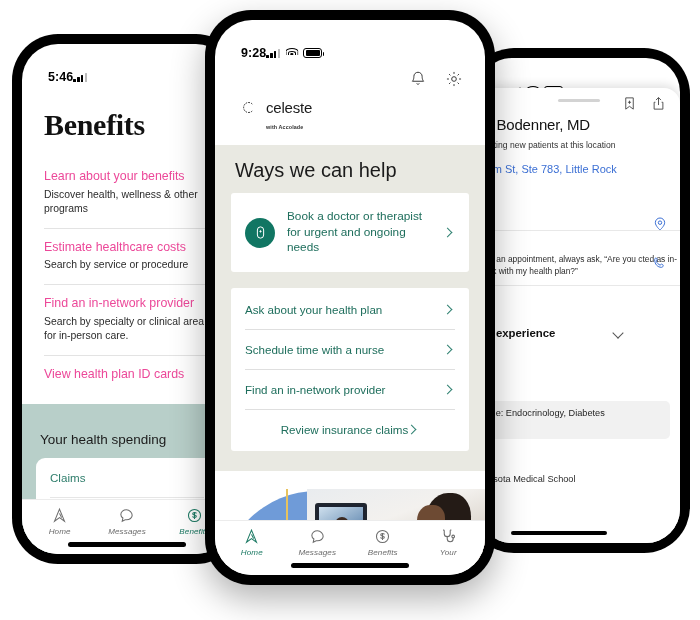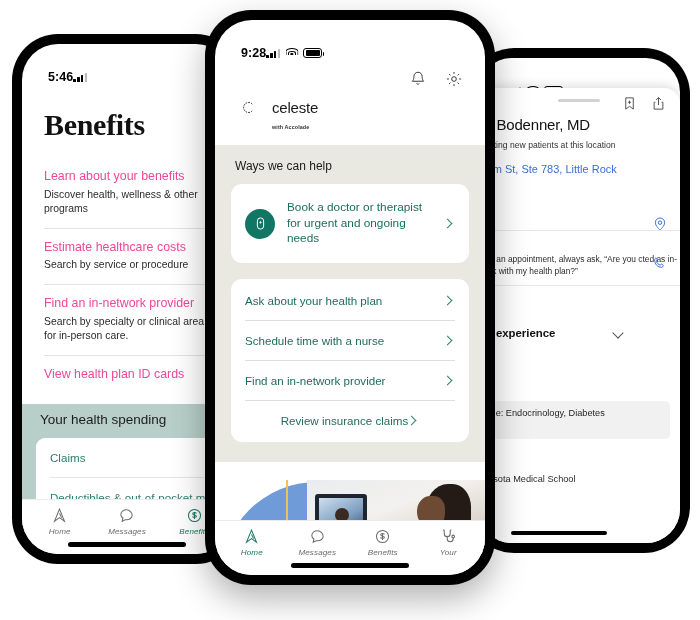--- a/index.html
+++ b/index.html
@@ -42,47 +42,47 @@
   
   #phone-left { left: 12px; top: 34px; width: 230px; height: 530px; z-index: 1; }
   #phone-left .screen { border-radius: 36px; }
   .benefits-title { font-family:"Liberation Serif", serif; font-size: 30px; font-weight: bold;
                     color:#111; padding: 22px 22px 16px 22px; letter-spacing:-.3px; }
   .ben-list { padding: 0 22px; }
   .ben-row { padding: 11px 0 12px 0; border-bottom: 1px solid #e3e3e3; }
   .ben-row:last-child { border-bottom: none; }
   .ben-link { color:#ec4899; font-size: 12.4px; line-height: 1.25; }
   .ben-sub { color:#2b2b2b; font-size: 10.4px; line-height:1.35; margin-top: 3px; }
-  .spend-block { background:#b8cfc9; margin-top: 10px; padding: 8px 14px 16px 14px; }
+  .spend-block { background:#b8cfc9; margin-top: 10px; padding: 28px 14px 16px 14px; }
   .spend-head { font-size:13.5px; color:#1b1b1b; margin: 0 0 11px 4px; }
   .spend-card { background:#fff; border-radius: 9px; padding: 0 14px; }
   .spend-item { color:#2e7d6b; font-size: 11.6px; padding: 13px 0; border-bottom:1px solid #e6e6e6; white-space:nowrap; }
   .spend-item:last-child { border-bottom:none; }
   .prog-head { font-size:13.5px; color:#1b1b1b; padding: 16px 22px 10px 22px; }
 
   
   .tabbar { position:absolute; left:0; right:0; bottom:0; background:#fff;
             display:flex; padding: 7px 4px 18px 4px; border-top:1px solid #ececec; }
   .tab { flex:1; display:flex; flex-direction:column; align-items:center; gap:3px;font-style:italic; }
   .tab .lbl { font-size: 8.1px; color:#6d6d6d; letter-spacing:.1px; }
   .tab.active .lbl { color:#1c7a64; }
   .tab svg { display:block; }
 
   
   #phone-center { left: 205px; top: 10px; width: 290px; height: 575px; z-index: 3;
                   box-shadow: 0 14px 34px rgba(0,0,0,.30); }
   #phone-center .screen { border-radius: 37px; background:#fff; }
   .c-topicons { display:flex; justify-content:flex-end; gap: 18px; padding: 8px 22px 4px 0; }
-  .logo-wrap { display:flex; align-items:flex-start; gap:16px; padding: 4px 0 13px 26px; }
+  .logo-wrap { display:flex; align-items:flex-start; gap:10px; padding: 4px 0 13px 26px; }
   .logo-txt { line-height:1; }
   .logo-name { font-size:15px; color:#1a1a1a; letter-spacing:-.2px; }
   .logo-sub { font-size:5.4px; color:#333; margin-top:2px; letter-spacing:.1px; font-weight:bold; }
   .c-section { background:#e9e9e2; padding: 14px 16px 20px 16px; }
-  .c-sec-title { font-size:12px; color:#1b1b1b; margin: 0 4px 11px 4px; }
-  .c-card { background:#fff; border-radius: 11px; padding: 2px 14px; }
+  .c-sec-title { font-size:20px; color:#1b1b1b; margin: 0 4px 11px 4px; }
+  .c-card { background:#fff; border-radius: 3px; padding: 2px 14px; }
   .c-hero { display:flex; align-items:center; gap: 12px; padding: 14px 0; }
   .c-hero-ic { width: 30px; height: 30px; border-radius: 50%; background:#117663;
                flex:0 0 30px; display:flex; align-items:center; justify-content:center; }
   .c-hero-txt { flex:1; color:#1e6e5c; font-size:11.8px; line-height:1.33; }
   .c-row { display:flex; align-items:center; justify-content:space-between;
            padding: 13px 0; border-bottom:1px solid #dfdfdf; }
   .c-row:last-child { border-bottom:none;justify-content:center; }
   .c-row-lbl { color:#1e6e5c; font-size:11.6px; }
   .chev { width:7px; height:7px; border-right:1.4px solid #2e8170; border-top:1.4px solid #2e8170;
           transform: rotate(45deg); margin-right:4px; }

